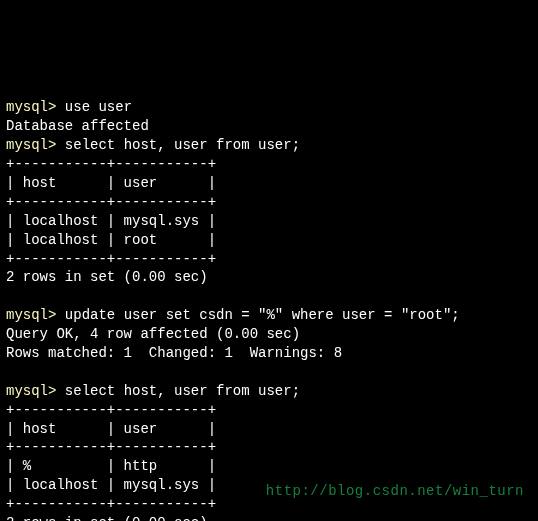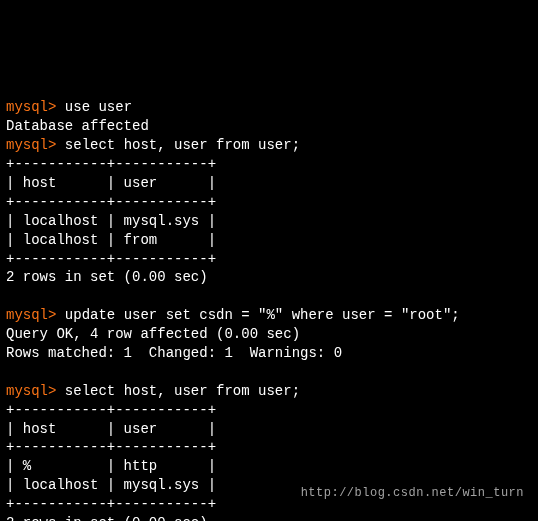--- a/index.html
+++ b/index.html
@@ -9,52 +9,52 @@
       font-family: "Courier New", Courier, monospace;
       font-size: 14px;
       line-height: 1.35;
       padding: 4px 6px;
       width: 538px;
       height: 521px;
       overflow: hidden;
       white-space: pre;
       position: relative;
     }
-    .prompt { color: #f97316; }
+    .prompt { color: #fef9c3; }
     .watermark {
       position: absolute;
       right: 14px;
       bottom: 20px;
-      color: #a3a3a3;
+      color: #15803d;
       font-family: "Courier New", Courier, monospace;
-      font-size: 12px;
+      font-size: 14px;
       letter-spacing: 0.5px;
       white-space: nowrap;
     }
   </style>
 </head>
 <body>
 
 
 
 <div>
 <span class="prompt">mysql&gt;</span><span> use user</span>
 <span>Database affected</span>
 <span class="prompt">mysql&gt;</span><span> select host, user from user;</span>
 <span>+-----------+-----------+</span>
 <span>| host      | user      |</span>
 <span>+-----------+-----------+</span>
 <span>| localhost | mysql.sys |</span>
-<span>| localhost | from      |</span>
+<span>| localhost | root      |</span>
 <span>+-----------+-----------+</span>
 <span>2 rows in set (0.00 sec)</span>
 <span></span>
 <span class="prompt">mysql&gt;</span><span> update user set csdn = "%" where user = "root";</span>
 <span>Query OK, 4 row affected (0.00 sec)</span>
-<span>Rows matched: 1  Changed: 1  Warnings: 0</span>
+<span>Rows matched: 1  Changed: 1  Warnings: 8</span>
 <span></span>
 <span class="prompt">mysql&gt;</span><span> select host, user from user;</span>
 <span>+-----------+-----------+</span>
 <span>| host      | user      |</span>
 <span>+-----------+-----------+</span>
 <span>| %         | http      |</span>
 <span>| localhost | mysql.sys |</span>
 <span>+-----------+-----------+</span>
 <span>2 rows in set (0.00 sec)</span>
 <span></span>

